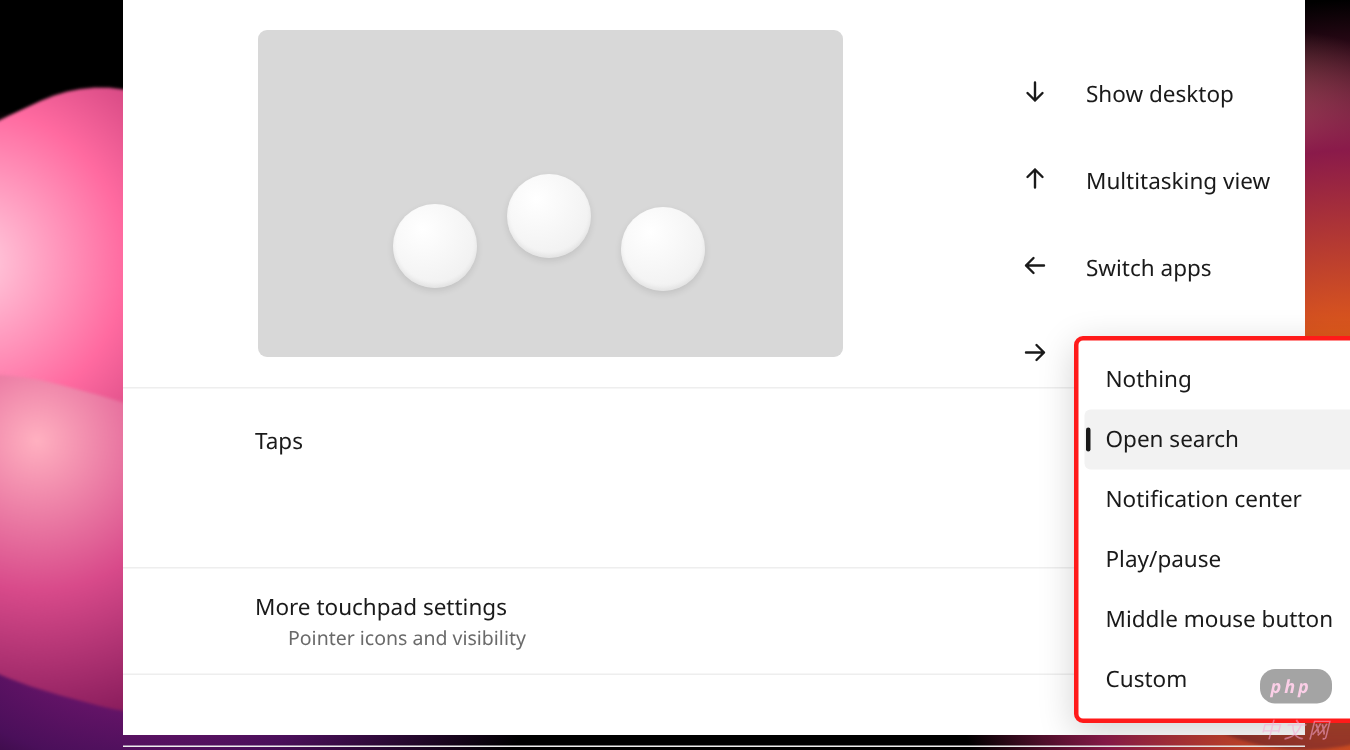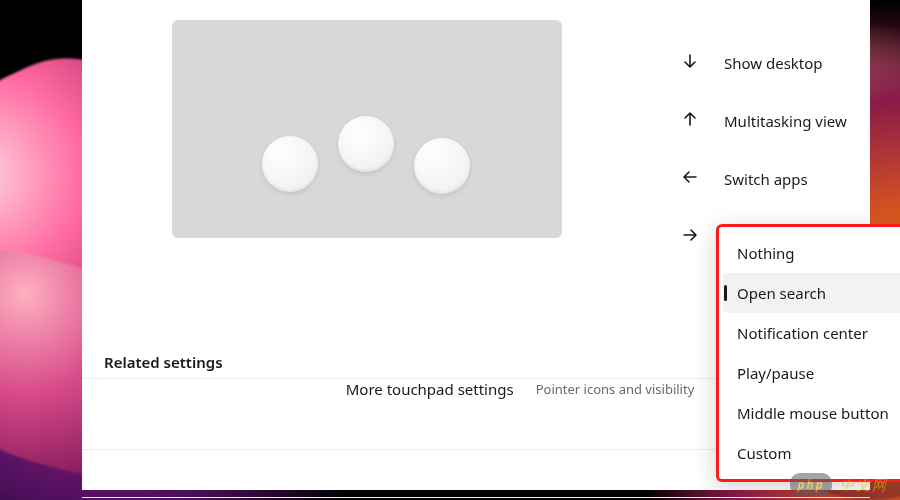--- a/index.html
+++ b/index.html
@@ -20,29 +20,29 @@
   .gesture-preview { position: absolute; left: 90px; top: 20px; width: 390px; height: 218px; background: #d8d8d8; border-radius: 6px; }
   .finger { position:absolute; width:56px; height:56px; border-radius:50%; background: radial-gradient(circle at 35% 30%, #ffffff, #f4f4f4 60%, #ececec 100%); box-shadow: 0 2px 5px rgba(0,0,0,.10), inset 0 -2px 3px rgba(0,0,0,.06);}
   .finger.f1 { left: 90px; top: 116px; }
   .finger.f2 { left: 166px; top: 96px; }
   .finger.f3 { left: 242px; top: 118px; }
   .gesture-list { position:absolute; left: 600px; top: 34px; right: 20px; }
   .gesture-row { display:flex; align-items:center; gap: 26px; height: 58px; font-size: 15px; }
   .gesture-row svg { width: 16px; height: 16px; stroke: #1a1a1a; stroke-width: 1.6; fill: none; stroke-linecap: round; stroke-linejoin: round; }
   .taps-row { position:absolute; left:0; right:0; top: 258px; height: 70px; border-top: 1px solid #eee; padding-left: 88px; display:flex; align-items:center; font-size:15px; }
   .related-heading { position:absolute; left: 22px; top: 352px; font-size: 15px; font-weight: 600; }
-  .more-settings { position:absolute; left:0; right:0; top: 378px; height: 72px; border-top: 1px solid #eee; border-bottom: 1px solid #eee; padding-left: 88px; display:flex; justify-content:center; }
+  .more-settings { position:absolute; left:0; right:0; top: 378px; height: 72px; border-top: 1px solid #eee; border-bottom: 1px solid #eee; padding-left: 88px; display:flex; flex-direction:column; justify-content:center; }
   .more-settings .title { font-size: 15px; }
   .more-settings .sub { font-size: 13px; color: #6a6a6a; margin-top: 1px; margin-left: 22px; }
   .blank-row { position:absolute; left:0; right:0; top: 468px; height: 30px; border-bottom: 1px solid #eee;}
   .dropdown { position:absolute; left: 634px; top: 224px; width: 230px; background:#fff; border-radius: 6px; box-shadow: 0 6px 24px rgba(0,0,0,.18); padding: 6px 4px; border: 3px solid #ff1a1a; }
   .dropdown-item { padding: 10px 14px; font-size: 15px; border-radius: 4px; cursor: pointer; position:relative; }
   .dropdown-item.selected { background:#f2f2f2; }
   .dropdown-item.selected::before { content:""; position:absolute; left:1px; top:50%; transform:translateY(-50%); width:3px; height:16px; background:#1a1a1a; border-radius:2px; }
-  .watermark { position:absolute; right: 12px; bottom: 4px; display:flex; align-items:center; gap:8px; color:#eab308; opacity:.55; font-size:14px; letter-spacing: 2px; font-style: italic;}
+  .watermark { position:absolute; right: 12px; bottom: 4px; display:flex; gap:8px; color:#f9a8d4; opacity:.55; font-size:14px; letter-spacing: 2px; font-style: italic; flex-direction: column;}
   .wm-badge { background:#5a5a5a; border-radius:10px; padding:3px 7px; font-size:12px; font-style: italic; font-weight: 700;}
 </style>
 </head>
 <body>
 
 <div class="wallpaper">
   <div class="petal1"></div>
   <div class="petal2"></div>
   <div class="petal3"></div>
 </div>
@@ -85,22 +85,24 @@
         <div class="gesture-row">
           <span>
             <svg viewBox="0 0 16 16">
                 <path d="M2 8h12M9 3l5 5-5 5"></path>
               </svg>
           </span>
           <span>Switch apps</span>
         </div>
       </div>
 
+      <div class="taps-row">
+        <span>Taps</span>
+      </div>
 
-      <div class="related-heading">Related settings</div>
 
       <div class="more-settings">
         <span class="title">More touchpad settings</span>
         <span class="sub">Pointer icons and visibility</span>
       </div>
 
       <div class="blank-row"></div>
 
       <div class="dropdown">
         <div class="dropdown-item">Nothing</div>

